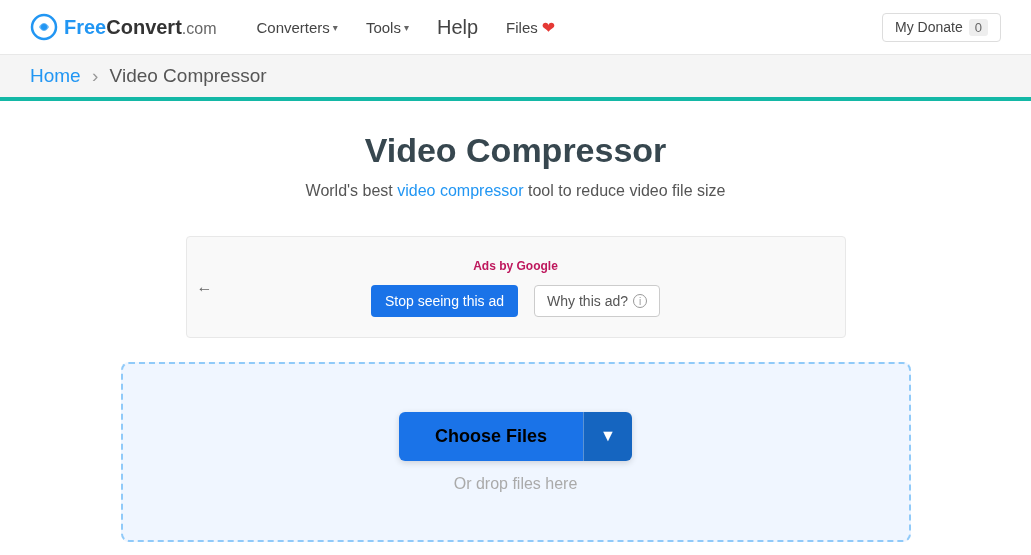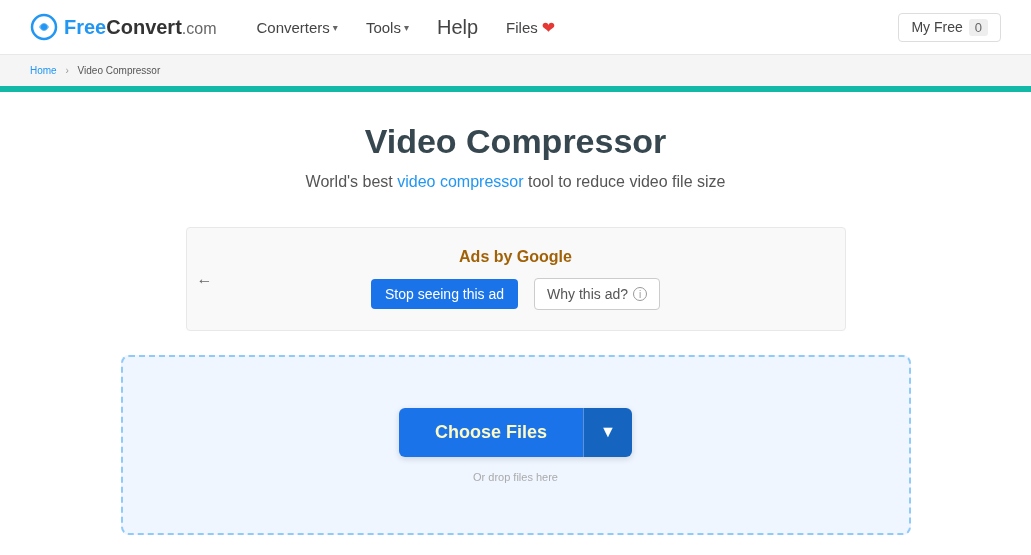--- a/index.html
+++ b/index.html
@@ -85,22 +85,22 @@
       border-radius: 3px;
       padding: 1px 6px;
       font-size: 13px;
       color: #666;
     }
 
     
     .breadcrumb {
       padding: 10px 30px;
       background: #f5f5f5;
-      border-bottom: 6px solid #14b8a6;
-      font-size: 10px;
+      border-bottom: 4px solid #14b8a6;
+      font-size: 19px;
     }
     .breadcrumb a { color: #2196F3; text-decoration: none; }
     .breadcrumb .separator { margin: 0 6px; color: #999; }
     .breadcrumb .current { color: #555; }
 
     
     main {
       display: flex;
       flex-direction: column;
       align-items: center;
@@ -142,25 +142,24 @@
       transform: translateY(-50%);
       font-size: 16px;
       color: #666;
       cursor: pointer;
     }
     .ads-by-google {
       font-size: 14px;
       color: #777;
       margin-bottom: 12px;
     }
-    .ads-by-google span { font-weight: bold; color: #a16207; font-size: 16px; }
+    .ads-by-google span { font-weight: bold; color: #be185d; font-size: 12px; }
     .ad-buttons {
       display: flex;
       gap: 16px;
-      align-items: center;
     }
     .stop-ad-btn {
       background: #1a73e8;
       color: #fff;
       border: none;
       border-radius: 4px;
       padding: 7px 14px;
       font-size: 14px;
       cursor: pointer;
     }
@@ -204,38 +203,38 @@
     }
     .choose-files-wrapper {
       display: flex;
       border-radius: 6px;
       overflow: hidden;
       margin-bottom: 14px;
       box-shadow: 0 2px 6px rgba(0,0,0,0.15);
     }
     .choose-files-btn {
       background: #1a73e8;
-      color: #fef9c3;
+      color: #000000;
       border: none;
       padding: 14px 36px;
       font-size: 18px;
       font-weight: bold;
       cursor: pointer;
     }
     .choose-files-dropdown {
       background: #1565c0;
       color: #fff;
       border: none;
       padding: 14px 16px;
       font-size: 16px;
       cursor: pointer;
       border-left: 1px solid rgba(255,255,255,0.3);
     }
     .drop-text {
-      font-size: 11px;
+      font-size: 16px;
       color: #aaa;
     }
   </style>
 </head>
 <body>
 
 <header>
   <a class="logo-area" href="#">
     <svg class="logo-icon" viewBox="0 0 28 28">
       <circle cx="14" cy="14" r="12" fill="none" stroke="#2196F3" stroke-width="2.5"></circle>
@@ -257,21 +256,21 @@
       <span class="chevron">▾</span>
     </div>
     <a href="#">Help</a>
     <a href="#" class="donate-link">
       <span>Files</span>
       <span class="heart-icon">❤</span>
     </a>
   </nav>
 
   <button class="my-files-btn">
-    <span>My Free</span>
+    <span>My Donate</span>
     <span class="my-files-count">0</span>
   </button>
 </header>
 
 <div class="breadcrumb">
   <a href="#">Home</a>
   <span class="separator">›</span>
   <span class="current">Video Compressor</span>
 </div>
 

